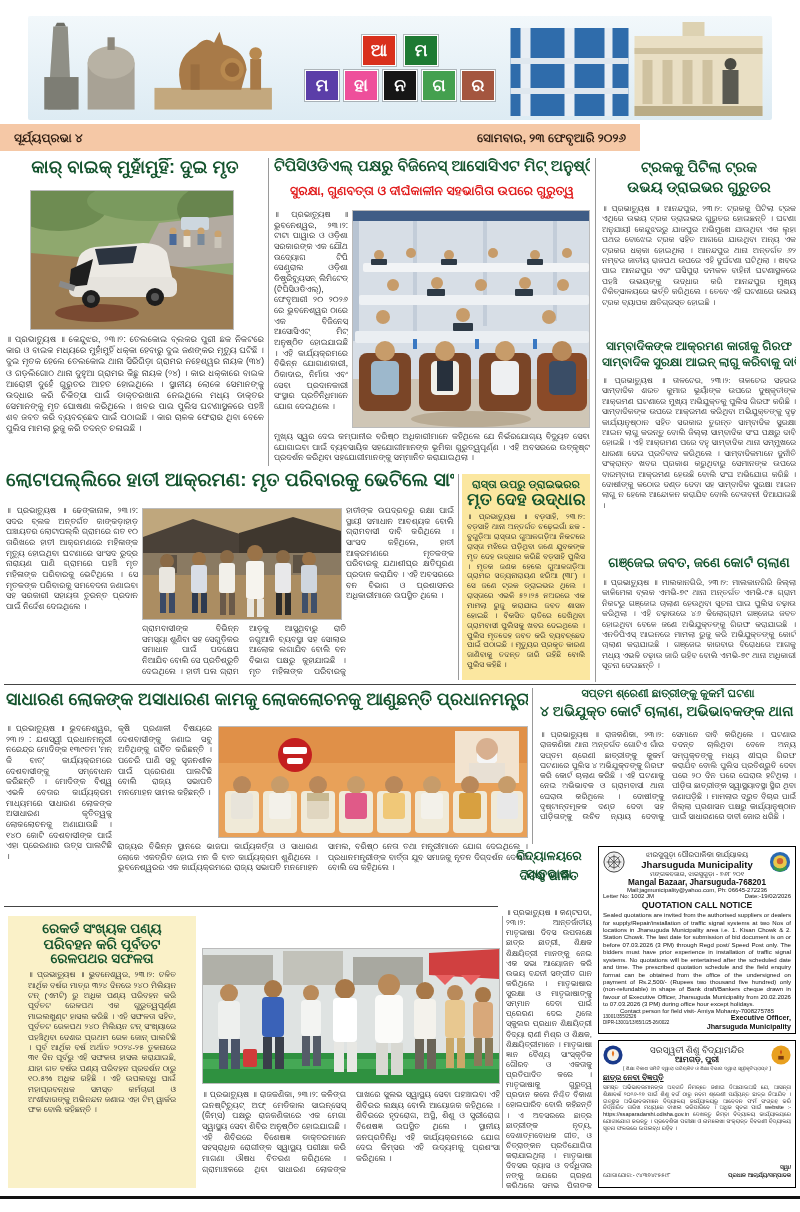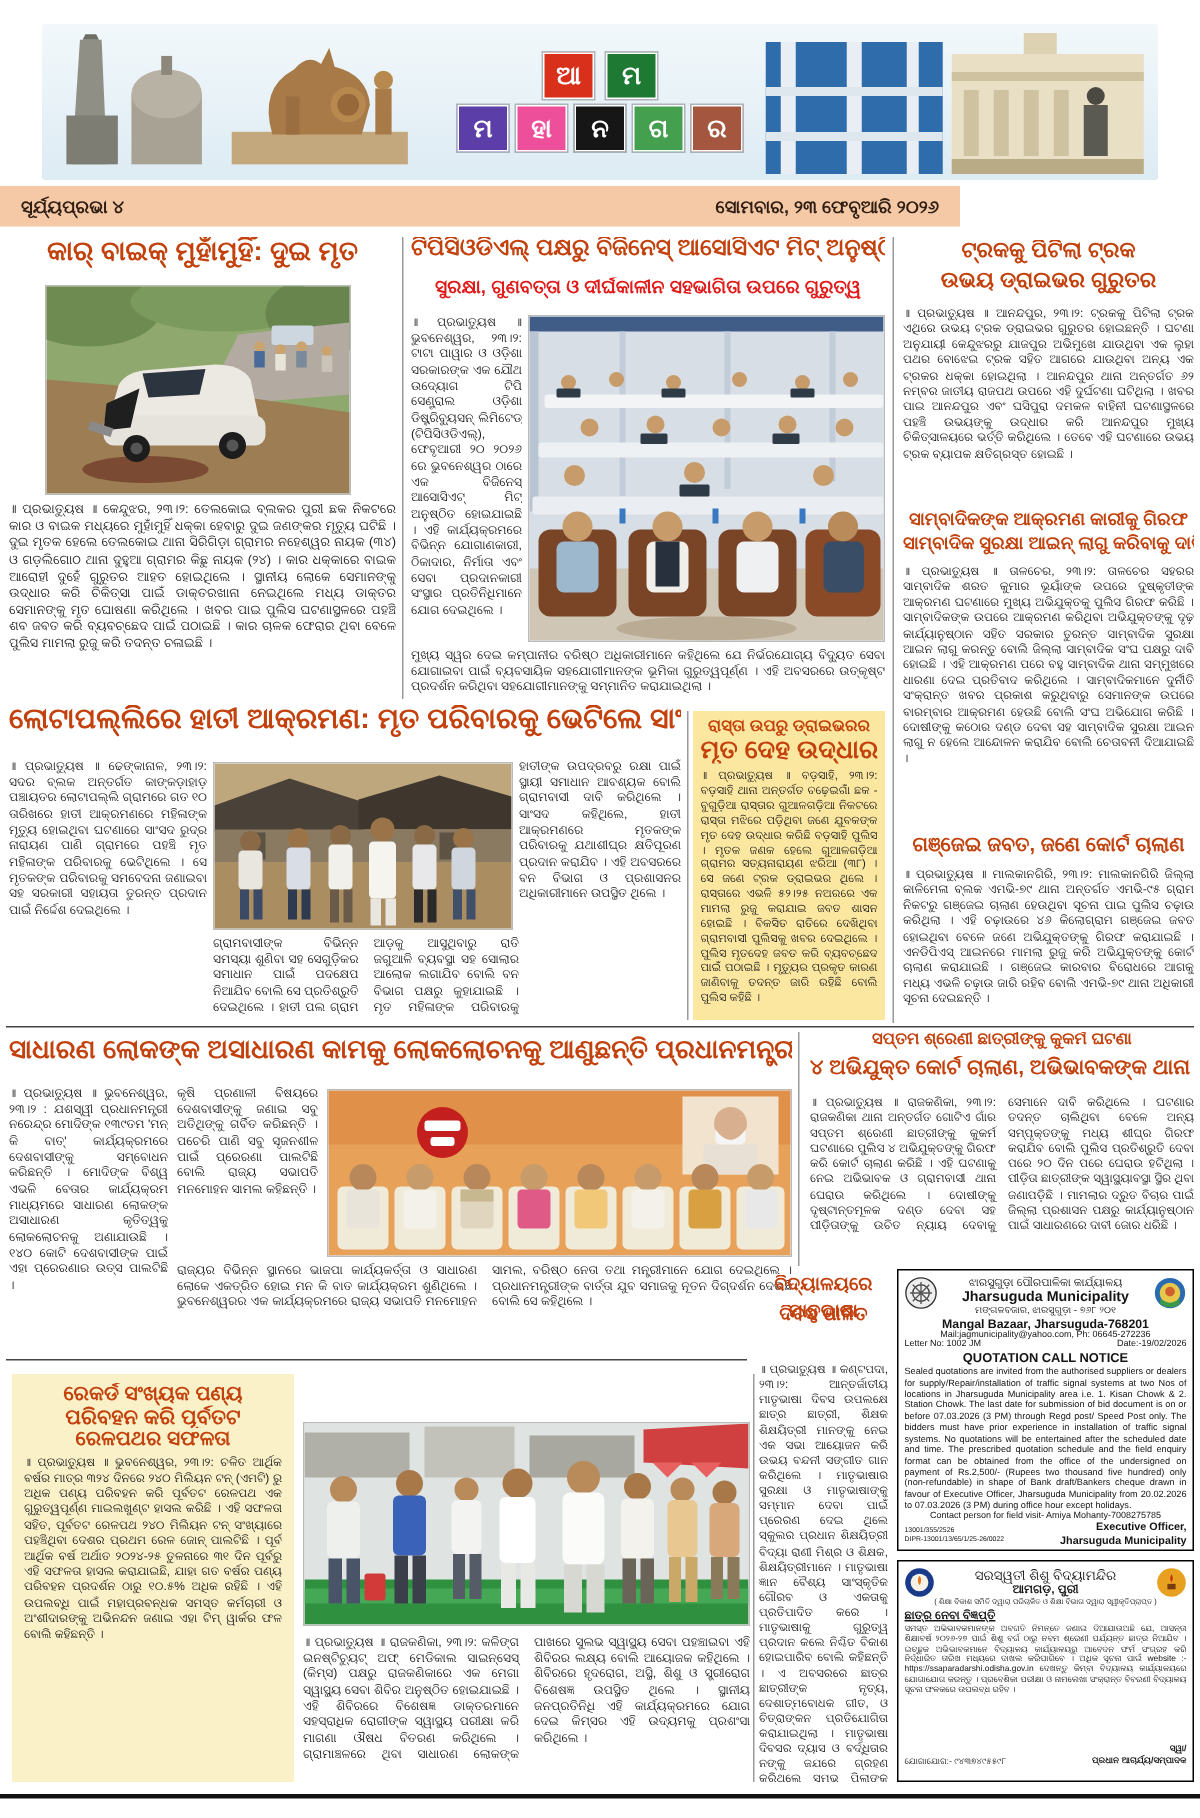--- a/index.html
+++ b/index.html
@@ -1,30 +1,30 @@
 <!DOCTYPE html>
 <html><head>
 <meta charset="utf-8">
 <style>
 *{margin:0;padding:0;box-sizing:border-box}
 html,body{width:800px}
 body{height:1212px;position:relative;background:#fff;color:#141414;font-family:"Liberation Sans","DejaVu Sans",sans-serif;overflow:hidden}
 .abs{position:absolute}
-.hl{font-weight:bold;color:#c2410c;line-height:1.08;text-align:center;white-space:nowrap;overflow:hidden}
+.hl{font-weight:bold;color:#14532d;line-height:1.08;text-align:center;white-space:nowrap;overflow:hidden}
 .bt{font-size:8.5px;line-height:1.3;text-align:justify;overflow:hidden;color:#1c1c1c}
 .vr{position:absolute;width:1px;background:#9a9a9a}
 .hrule{position:absolute;height:1px;background:#444}
 .masthead{display:flex;align-items:center;gap:6px;background:linear-gradient(#f2f8fb,#ddebf3);border-radius:2px}
 .title-col{display:flex;flex-direction:column;align-items:center;gap:4px;flex:0 0 auto}
 .trow{display:flex;gap:8px}
 .tblock{width:34px;height:31px;display:flex;align-items:center;justify-content:center;color:#fff;font-weight:bold;font-size:17px;border:1px solid #fff;box-shadow:0 0 0 1px rgba(0,0,0,.25)}
 .c-red{background:#d9301c}.c-green{background:#1e7a33}.c-purple{background:#5b3ea8}.c-pink{background:#ee4f9b}.c-black{background:#161616}.c-green2{background:#44a04f}.c-brown{background:#a4563f}
 .datebar{background:#f5c8a6;display:flex;justify-content:space-between;align-items:center;padding:0 14px;font-weight:bold;font-size:12px;color:#2e1d12}
 .ybox{background:#fbe7a0;padding:5px 5px}
-.creambox{background:#faf1c8;padding:6px 8px}
+.creambox{background:#faf1c8;padding:6px 20px}
 .cols2{column-count:2;column-gap:10px}
 .notice{border:1.5px solid #000;background:#fff;padding:4px;overflow:hidden}
 .n-head{display:flex;align-items:flex-start;justify-content:space-between}
 .n-center{flex:1;text-align:center;line-height:1.15}
 .n-body{font-size:6.1px;line-height:1.22;text-align:justify;overflow:hidden;color:#111}
 .small-row{display:flex;justify-content:space-between;font-size:6.2px}
 .sig{text-align:right;font-weight:bold;font-size:7.2px;line-height:1.2}
 svg{display:block}
 </style>
 </head>
@@ -390,21 +390,21 @@
     </span>
   </div>
   <div style="font-size:6px;text-align:center">Mail:jagmunicipality@yahoo.com, Ph: 06645-272236</div>
   <div class="small-row" style="font-size:6px">
     <span>Letter No: 1002 JM</span>
     <span>Date:-19/02/2026</span>
   </div>
   <div style="font-size:8.6px;font-weight:bold;text-align:center;margin:1px 0">QUOTATION CALL NOTICE</div>
   <div class="n-body" style="height:96px">Sealed quotations are invited from the authorised suppliers or dealers for supply/Repair/installation of traffic signal systems at two Nos of locations in Jharsuguda Municipality area i.e. 1. Kisan Chowk &amp; 2. Station Chowk. The last date for submission of bid document is on or before 07.03.2026 (3 PM) through Regd post/ Speed Post only. The bidders must have prior experience in installation of traffic signal systems. No quotations will be entertained after the scheduled date and time. The prescribed quotation schedule and the field enquiry format can be obtained from the office of the undersigned on payment of Rs.2,500/- (Rupees two thousand five hundred) only (non-refundable) in shape of Bank draft/Bankers cheque drawn in favour of Executive Officer, Jharsuguda Municipality from 20.02.2026 to 07.03.2026 (3 PM) during office hour except holidays.</div>
   <div style="font-size:6px;text-align:center;margin-top:1px">Contact person for field visit- Amiya Mohanty-7008275785</div>
-  <div class="small-row" style="align-items:center">
+  <div class="small-row" style="align-items:flex-start">
     <span style="font-size:4.6px;line-height:1.2">
       <span style="display:block">13001/355/2526</span>
       <span style="display:block">DIPR-13001/13/65/1/25-26/0022</span>
     </span>
     <span class="sig">
       <span style="display:block">Executive Officer,</span>
       <span style="display:block">Jharsuguda Municipality</span>
     </span>
   </div>
 </div>

